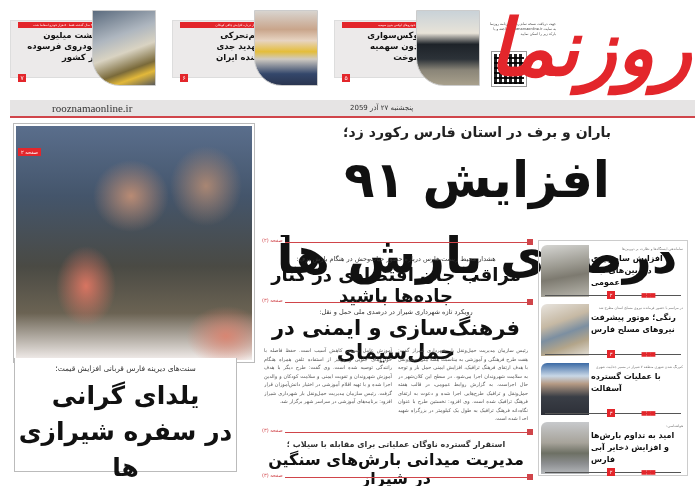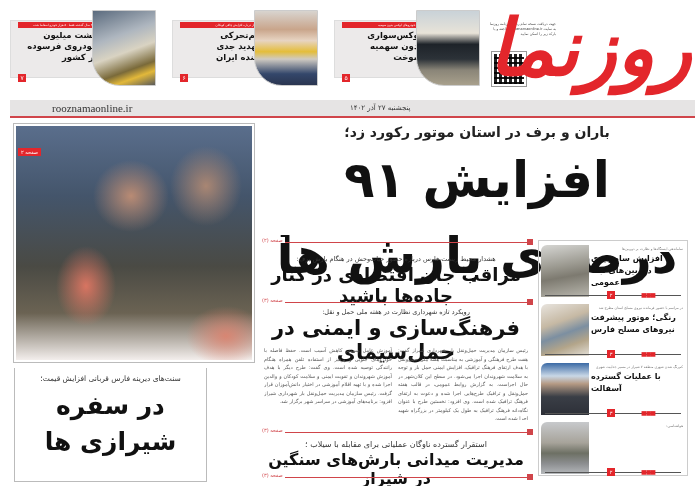--- a/index.html
+++ b/index.html
@@ -24,21 +24,21 @@
 .body-col{position:absolute;direction:rtl;text-align:justify;font-size:5px;line-height:8.5px;color:#555;overflow:hidden}
 .side{position:absolute;left:538px;top:240px;width:150px;height:236px;border:1px solid #ccc}
 .side-item{position:absolute;left:2px;width:146px;height:57px}
 .side-item .thumb{position:absolute;left:0;top:2px;width:48px;height:52px;border-radius:6px 0 0 0;overflow:hidden}
 .side-item .k{position:absolute;right:4px;top:4px;width:92px;direction:rtl;text-align:right;font-size:3.5px;color:#777;white-space:nowrap;overflow:hidden}
 .side-item .t{position:absolute;right:4px;top:10px;width:92px;direction:rtl;text-align:left;font-size:8px;font-weight:bold;line-height:12px}
 .side-item .line{position:absolute;left:4px;right:6px;bottom:4px;height:1px;background:#555}
 .side-item .pgbox{position:absolute;left:66px;bottom:1px;width:8px;height:8px;background:#e3262b;color:#fff;font-size:5px;text-align:center;line-height:8px}
 .side-item .dots{position:absolute;left:100px;bottom:2px;font-size:6px;color:#e3262b;line-height:6px;letter-spacing:-1px}
 .leftphoto{position:absolute;left:14px;top:124px;width:240px;height:238px;border:2px solid #fff;outline:1px solid #bbb;overflow:hidden}
-.leftbox{position:absolute;left:14px;top:368px;width:193px;height:114px;border:1px solid #bbb;border-top:none;background:#fff}
+.leftbox{position:absolute;left:14px;top:358px;width:223px;height:114px;border:1px solid #bbb;border-top:none;background:#fff}
 </style>
 </head>
 <body>
 
 <div class="teaser" style="left:4px">
   <div class="txtbox"></div>
   <div class="kicker">در ۳۷ سال گذشته فقط ۵۰ هزار خودرو اسقاط شده</div>
   <div class="ttl">
     <div>هشت میلیون</div>
       <div>خودروی فرسوده</div>
@@ -71,51 +71,51 @@
   <div class="pg">۵</div>
   <div class="photo" style="background:linear-gradient(180deg,#c9d2d8 0%,#e8e3d8 30%,#1e2329 45%,#2c3238 65%,#8a8578 80%,#a8a08c 100%)"></div>
 </div>
 
 <div class="abs" style="left:488px;top:22px;width:68px;direction:rtl;text-align:right;font-size:3.5px;line-height:5px;color:#444">جهت دریافت نسخه تمام رنگی روزنامه روزنما به سایت rooznamaonline.ir مراجعه و یا بارکد زیر را اسکن نمایید</div>
 <div class="abs" style="left:492px;top:52px;width:34px;height:34px;background:repeating-linear-gradient(90deg,#222 0 3px,#fff 3px 5px),repeating-linear-gradient(0deg,#222 0 2px,#fff 2px 5px);background-blend-mode:multiply;border:2px solid #fff;outline:1px solid #999"></div>
 
 <div class="logo">روزنما</div>
 
 <div class="bar" style="left:342px;width:353px;padding-right:10px">
-  <span style="position:absolute;left:8px;color:#333">پنجشنبه ۲۷ آذر ۱۴۰۲</span>
+  <span style="position:absolute;left:8px;color:#333">پنجشنبه ۲۷ آذر 2059</span>
 </div>
 <div class="bar" style="left:10px;width:332px">
   <span style="position:absolute;left:42px;direction:ltr;font-family:'Liberation Serif',serif;font-size:11px;color:#333">rooznamaonline.ir</span>
 </div>
 <div class="redline"></div>
 
-<div class="subhead">باران و برف در استان موتور رکورد زد؛</div>
+<div class="subhead">باران و برف در استان فارس رکورد زد؛</div>
 <div class="mainhead">افزایش ۹۱ درصدی بارش ها</div>
 
 <div class="sep" style="left:262px;top:242px;width:268px">
     <span class="pref">صفحه (۲)</span>
     <span class="dot"></span>
   </div>
 <div class="kick2" style="left:262px;top:255px;width:268px">هشدار محیط زیست فارس درباره حضور حیات‌وحش در هنگام بارش برف:</div>
 <div class="head2" style="left:262px;top:264px;width:268px;font-size:18px">مراقب جان اقتصادی در کنار جاده‌ها باشید</div>
 
 <div class="sep" style="left:262px;top:302px;width:268px">
     <span class="pref">صفحه (۳)</span>
     <span class="dot"></span>
   </div>
-<div class="kick2" style="left:262px;top:308px;width:268px">رویکرد تازه شهرداری نظارت در هفته ملی حمل و نقل:</div>
+<div class="kick2" style="left:262px;top:308px;width:268px">رویکرد تازه شهرداری شیراز در درصدی ملی حمل و نقل:</div>
 <div class="head2" style="left:262px;top:316px;width:268px">فرهنگ‌سازی و ایمنی در حمل‌سیمای</div>
 <div class="body-col" style="left:398px;top:346px;width:130px;height:74px">رئیس سازمان مدیریت حمل‌ونقل بار شهرداری شیراز گفت: هفت طرح فرهنگی و آموزشی به مناسبت هفته ملی حمل‌ونقل با هدف ارتقای فرهنگ ترافیک، افزایش ایمنی حمل بار و توجه به سلامت شهروندان اجرا می‌شود. در سطح این کلان‌شهر در حال اجراست. به گزارش روابط عمومی، در قالب هفته حمل‌ونقل و ترافیک طرح‌هایی اجرا شده و دعوت به ارتقای فرهنگ ترافیک شده است. وی افزود: نخستین طرح با عنوان نگاه‌دانه فرهنگ ترافیک به طول یک کیلومتر در بزرگراه شهید اجرا شده است.</div>
 <div class="body-col" style="left:264px;top:346px;width:128px;height:74px">آموزش عامل مستمر کاهش آسیب است. حفظ فاصله با خودروهای جلویی و پرهیز از استفاده تلفن همراه هنگام رانندگی توصیه شده است. وی گفت: طرح دیگر با هدف آموزش شهروندان و تقویت ایمنی و سلامت کودکان و والدین اجرا شده و با تهیه اقلام آموزشی در اختیار دانش‌آموزان قرار گرفت. رئیس سازمان مدیریت حمل‌ونقل بار شهرداری شیراز افزود: برنامه‌های آموزشی در سراسر شهر برگزار شد.</div>
 
 <div class="sep" style="left:262px;top:432px;width:268px">
     <span class="pref">صفحه (۳)</span>
     <span class="dot"></span>
   </div>
-<div class="kick2" style="left:262px;top:440px;width:268px;font-size:8px;font-weight:normal">استقرار گسترده ناوگان عملیاتی برای مقابله با سیلاب ؛</div>
+<div class="kick2" style="left:262px;top:440px;width:268px;font-size:8px;font-weight:bold">استقرار گسترده ناوگان عملیاتی برای مقابله با سیلاب ؛</div>
 <div class="head2" style="left:262px;top:450px;width:268px;font-size:16px">مدیریت میدانی بارش‌های سنگین در شیراز</div>
 <div class="sep" style="left:262px;top:477px;width:268px">
     <span class="pref">صفحه (۳)</span>
     <span class="dot"></span>
   </div>
 
 <div class="side">
   <div class="side-item" style="top:2px">
     <div class="thumb" style="background:linear-gradient(170deg,#d6d6d3 0%,#9c9a91 40%,#7d7a70 60%,#b9b7ae 100%)"></div>
     <div class="k">ساماندهی ایستگاه‌ها و نظارت بر دوربین‌ها</div>
@@ -144,32 +144,37 @@
     <div class="t">
         <div>با عملیات گسترده آسفالت</div>
       </div>
     <div class="line"></div>
       <div class="pgbox">۳</div>
       <div class="dots">■■■</div>
   </div>
   <div class="side-item" style="top:179px">
     <div class="thumb" style="background:linear-gradient(180deg,#c7c9cc 0%,#a7a39a 40%,#6d7064 60%,#8c8e90 80%,#b5b8bb 100%)"></div>
     <div class="k">هواشناسی:</div>
+    <div class="t">
+        <div>امید به تداوم بارش‌ها</div>
+        <div>و افزایش ذخایر آبی فارس</div>
+      </div>
     <div class="line"></div>
       <div class="pgbox">۲</div>
       <div class="dots">■■■</div>
   </div>
 </div>
 
 <div class="leftphoto" style="background:
   radial-gradient(ellipse 30px 40px at 70px 160px, rgba(230,120,100,.9), transparent),
   radial-gradient(ellipse 40px 30px at 210px 210px, rgba(220,130,110,.9), transparent),
   radial-gradient(ellipse 38px 36px at 115px 70px, #b98b74, transparent),
   radial-gradient(ellipse 36px 40px at 190px 60px, #a98673, transparent),
   linear-gradient(180deg,#5a6e8c 0%,#44556b 30%,#4a4a44 60%,#6b6353 80%,#f3eeec 100%)">
   <div style="position:absolute;left:2px;top:22px;background:#e3262b;color:#fff;font-size:5px;padding:1px 3px;direction:rtl">صفحه ۲</div>
 </div>
 <div class="leftbox">
   <div style="position:absolute;top:6px;left:0;width:100%;text-align:center;direction:rtl;font-size:7.5px;color:#333">سنت‌های دیرینه فارس قربانی افزایش قیمت؛</div>
   <div style="position:absolute;top:20px;left:0;width:100%;text-align:center;direction:rtl;font-size:25px;font-weight:900;line-height:36px">
+    <div>یلدای گرانی</div>
     <div>در سفره شیرازی ها</div>
   </div>
 </div>
 
 </body></html>

